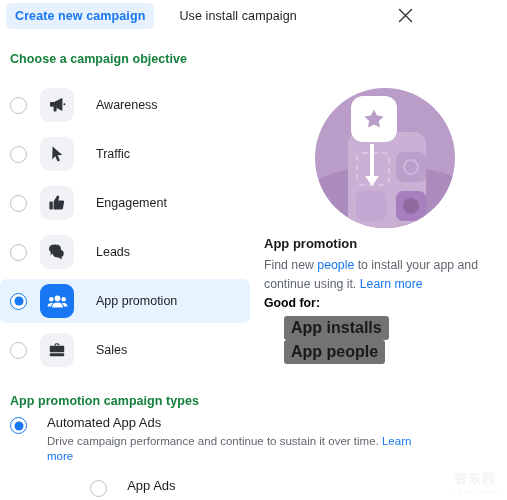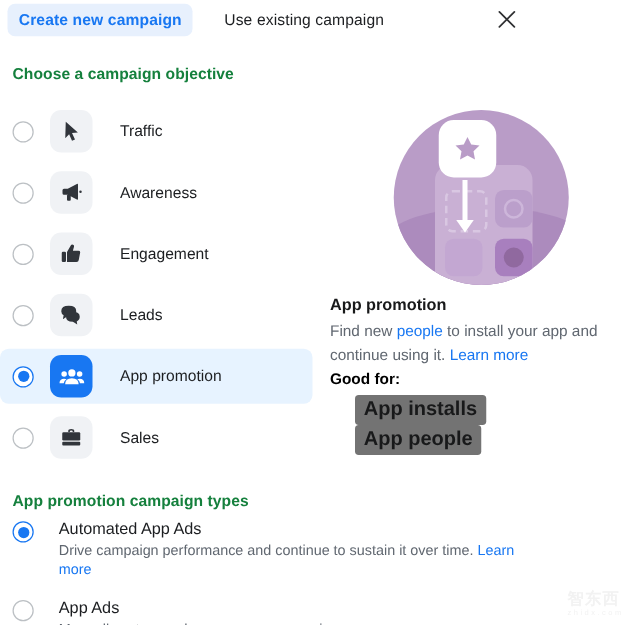--- a/index.html
+++ b/index.html
@@ -140,21 +140,21 @@
     position: absolute; left: 20px;
     background: #737373; border-radius: 3px;
     padding: 3px 7px; font-size: 16px; font-weight: 700; color: #18191a;
     white-space: nowrap;
   }
   #pill-0 { top: 228px; }
   #pill-1 { top: 252px; }
 
   
   .types { position: absolute; left: 10px; top: 415px; width: 430px; }
-  .type-row { position: relative; display: flex; align-items: flex-start; margin-bottom: 14px; cursor: pointer; }
+  .type-row { position: relative; display: flex; align-items: flex-start; margin-bottom: 14px; cursor: pointer; justify-content: center; }
   .type-radio {
     width: 17px; height: 17px; border-radius: 50%;
     border: 1.4px solid #bcc0c4; background: #fff;
     flex: 0 0 17px; position: relative; margin-top: 2px;
   }
   .type-radio.on { border-color: #1877f2; border-width: 1.6px; }
   .type-radio.on::after {
     content: ""; position: absolute; left: 50%; top: 50%;
     width: 9px; height: 9px; border-radius: 50%; background: #1877f2;
     transform: translate(-50%, -50%);
@@ -171,54 +171,54 @@
   }
   .watermark .sub { display:block; font-size: 6px; letter-spacing: 2px; font-weight: 400; text-align:center; }
 </style>
 </head>
 <body>
 
 <div class="page">
 
   <div class="tabbar">
     <div class="tab active">Create new campaign</div>
-    <div class="tab inactive">Use existing campaign</div>
+    <div class="tab inactive">Use install campaign</div>
     <div class="close-btn">
       <span>
         <svg width="15" height="15" viewBox="0 0 15 15" aria-hidden="true">
           <path d="M1.5 1.5 L13.5 13.5 M13.5 1.5 L1.5 13.5" stroke="#303133" stroke-width="1.4" fill="none" stroke-linecap="round"></path>
         </svg>
       </span>
     </div>
   </div>
 
   <div class="section-title" id="objective-title">Choose a campaign objective</div>
 
   <div class="objective-list">
 
     <div class="objective-row">
       <div class="radio"></div>
       <div class="icon-tile">
         <svg width="20" height="20" viewBox="0 0 20 20">
-          <path d="M5.6 2.4 L15.3 11.0 L10.6 11.3 L13.0 16.6 L10.6 17.6 L8.3 12.3 L5.2 15.6 Z" fill="#31353b"></path>
-        </svg>
-      </div>
-      <div class="objective-label">Traffic</div>
-    </div>
-
-    <div class="objective-row">
-      <div class="radio"></div>
-      <div class="icon-tile">
-        <svg width="20" height="20" viewBox="0 0 20 20">
           <path d="M14.5 3.2 L7.2 7.0 L4.2 7.0 Q3 7.0 3 8.2 L3 10.6 Q3 11.8 4.2 11.8 L7.2 11.8 L14.5 15.6 Q15.4 16 15.4 15.1 L15.4 3.7 Q15.4 2.8 14.5 3.2 Z" fill="#31353b"></path>
           <rect x="6.6" y="11.6" width="3.0" height="5.0" rx="0.8" fill="#31353b"></rect>
           <rect x="16.4" y="8.3" width="2.0" height="2.0" rx="1" fill="#31353b"></rect>
         </svg>
       </div>
       <div class="objective-label">Awareness</div>
+    </div>
+
+    <div class="objective-row">
+      <div class="radio"></div>
+      <div class="icon-tile">
+        <svg width="20" height="20" viewBox="0 0 20 20">
+          <path d="M5.6 2.4 L15.3 11.0 L10.6 11.3 L13.0 16.6 L10.6 17.6 L8.3 12.3 L5.2 15.6 Z" fill="#31353b"></path>
+        </svg>
+      </div>
+      <div class="objective-label">Traffic</div>
     </div>
 
     <div class="objective-row">
       <div class="radio"></div>
       <div class="icon-tile">
         <svg width="20" height="20" viewBox="0 0 20 20">
           <rect x="2.4" y="8.4" width="3.4" height="8.2" rx="1.0" fill="#31353b"></rect>
           <path d="M6.6 8.6 L9.6 3.4 Q10.2 2.3 11.4 2.7 Q12.5 3.1 12.2 4.3 L11.3 7.6 L15.8 7.6 Q17.4 7.6 17.1 9.2 L16.0 15.0 Q15.8 16.6 14.2 16.6 L6.6 16.6 Z" fill="#31353b"></path>
         </svg>
       </div>

